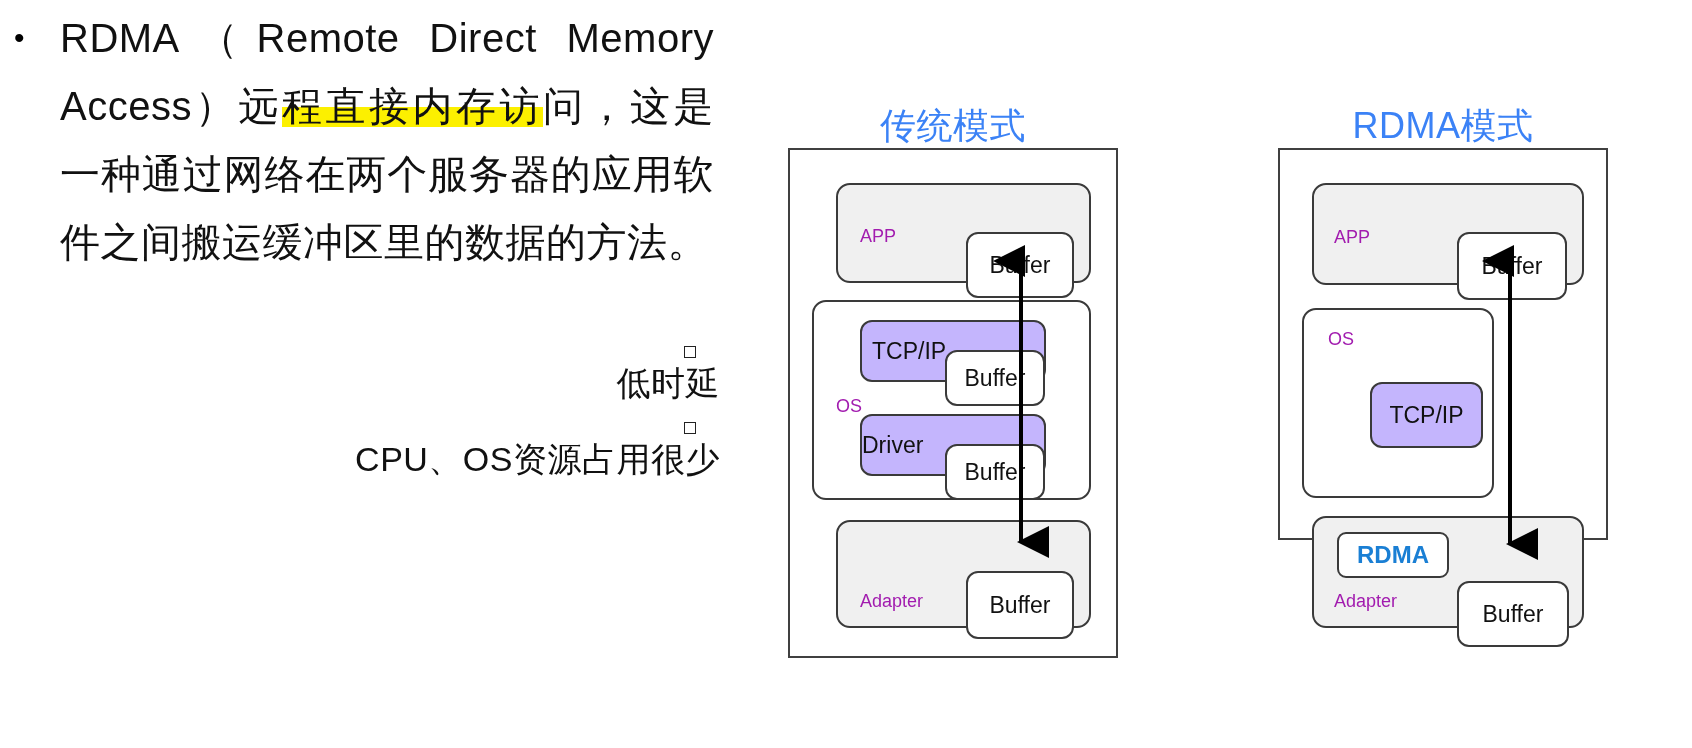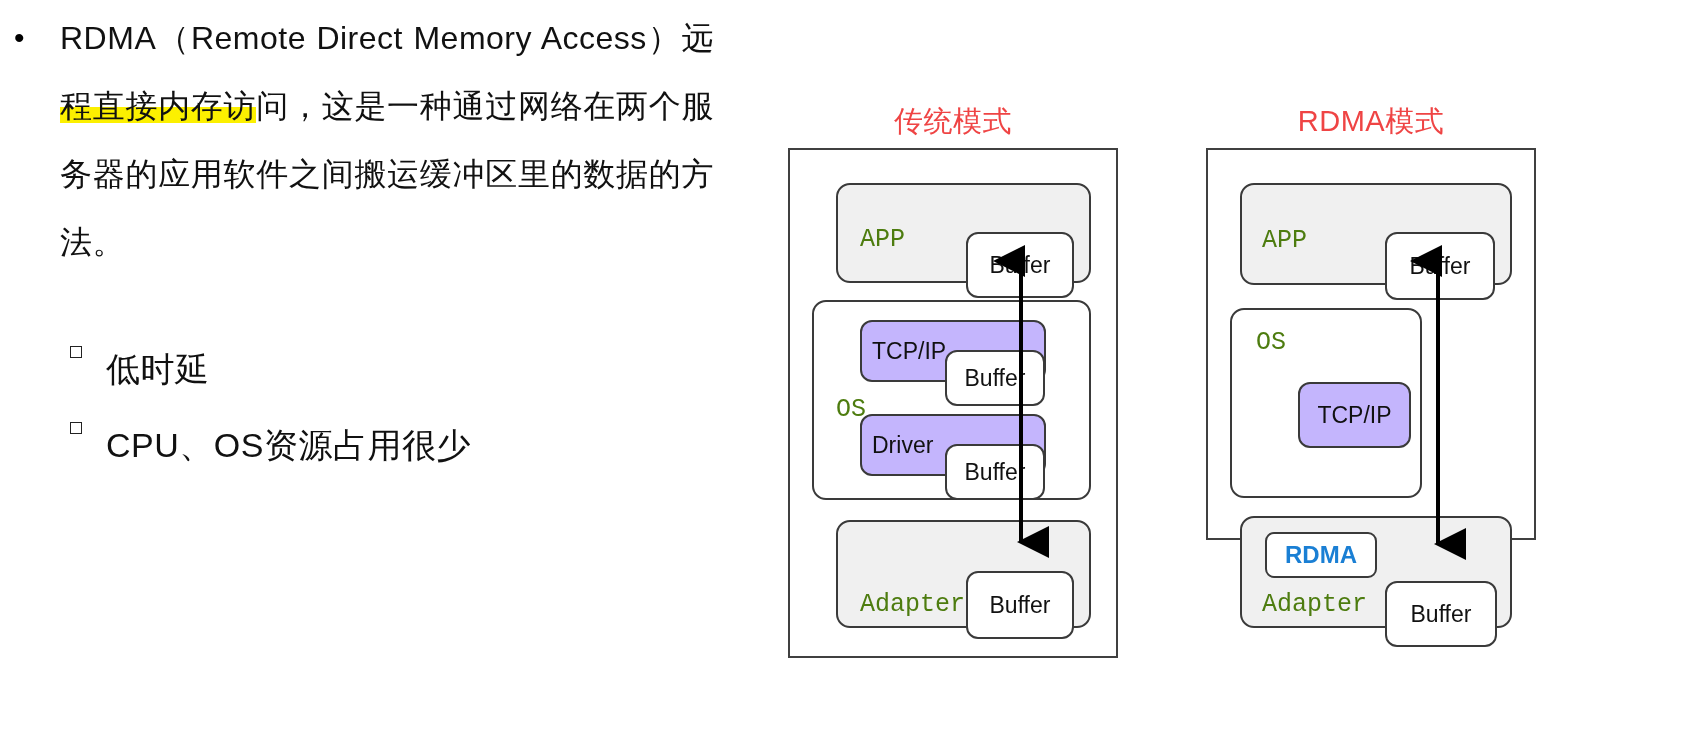--- a/index.html
+++ b/index.html
@@ -39,21 +39,21 @@
   .main-bullet .dot {
     flex: 0 0 auto;
     font-size: 30px;
     line-height: 68px;
     width: 46px;
     text-align: left;
     color: #000;
   }
   .main-bullet .body {
     flex: 1 1 auto;
-    font-size: 32px;
+    font-size: 40px;
     line-height: 68px;
     letter-spacing: 0.5px;
     color: #111;
     text-align: justify;
     text-justify: inter-character;
   }
   .hl {
     background: #fcf000;
     box-shadow: 0 0 0 0 transparent;
     background-image: linear-gradient(to bottom, rgba(252,240,0,0) 0%, rgba(252,240,0,0) 52%, #fcf000 52%, #fcf000 97%, rgba(252,240,0,0) 97%);
@@ -61,22 +61,23 @@
   }
 
   .sub-list {
     position: absolute;
     left: 70px;
     top: 352px;
     width: 650px;
   }
   .sub-item {
     display: flex;
-    align-items: flex-start;
+    align-items: flex-end;
     height: 76px;
+    flex-direction: column;
   }
   .sub-item .sqr {
     flex: 0 0 auto;
     width: 36px;
     font-size: 14px;
     color: #000;
     line-height: 1;
     position: relative;
     top: -6px;
   }
@@ -97,22 +98,22 @@
   
   .diagram {
     position: absolute;
   }
   .diag-title {
     position: absolute;
     top: -46px;
     left: 0;
     width: 100%;
     text-align: center;
-    font-size: 29px;
-    color: #ef4444;
+    font-size: 36px;
+    color: #3b82f6;
     letter-spacing: 0.5px;
     white-space: nowrap;
   }
   .outer-frame {
     position: absolute;
     left: 0;
     top: 0;
     width: 100%;
     height: 100%;
     border: 2.2px solid #404040;
@@ -124,25 +125,24 @@
     position: absolute;
     box-sizing: border-box;
     border: 2.2px solid #3a3a3a;
     border-radius: 14px;
   }
   .layer.grey { background: #f0f0f0; }
   .layer.white { background: #ffffff; }
 
   .layer-label {
     position: absolute;
-    font-size: 25px;
-    color: #4d7c0f;
+    font-size: 18px;
+    color: #a21caf;
     white-space: nowrap;
     line-height: 1;
-    font-family: Liberation Mono, monospace;
   }
 
   .chip {
     position: absolute;
     box-sizing: border-box;
     border: 2.2px solid #3a3a3a;
     border-radius: 12px;
     display: flex;
     align-items: center;
     justify-content: center;
@@ -202,21 +202,21 @@
     </div>
 
     <div class="layer white" style="left:24px; top:152px; width:279px; height:200px;">
       <div class="layer-label" style="left:22px; top:95px;">OS</div>
 
       <div class="chip grey" style="left:46px; top:18px; width:186px; height:62px; justify-content:flex-start; padding-left:10px;">
         <span>TCP/IP</span>
         <span class="chip white" style="left:83px; top:-3px; width:100px; height:56px;">Buffer</span>
       </div>
 
-      <div class="chip grey" style="left:46px; top:112px; width:186px; height:62px; justify-content:flex-start; padding-left:10px;">
+      <div class="chip grey" style="left:46px; top:112px; width:186px; height:62px; justify-content:flex-start; ">
         <span>Driver</span>
         <span class="chip white" style="left:83px; top:-3px; width:100px; height:56px;">Buffer</span>
       </div>
     </div>
 
     <div class="layer grey" style="left:48px; top:372px; width:255px; height:108px;">
       <div class="layer-label" style="left:22px; top:70px;">Adapter</div>
       <div class="chip white" style="left:128px; top:18px; width:108px; height:68px;">Buffer</div>
     </div>
 
@@ -226,21 +226,21 @@
           <path d="M1,9 L5,1 L9,9 Z" fill="#000"></path>
         </marker>
         <marker id="arrDn1" markerWidth="10" markerHeight="10" refX="5" refY="8" orient="auto" markerUnits="strokeWidth">
           <path d="M1,1 L9,1 L5,9 Z" fill="#000"></path>
         </marker>
       </defs>
       <line x1="233" y1="113" x2="233" y2="394" stroke="#000" stroke-width="4" marker-start="url(#arrUp1)" marker-end="url(#arrDn1)"></line>
     </svg>
   </div>
 
-  <div class="diagram" style="left:1206px; top:148px; width:330px; height:392px;">
+  <div class="diagram" style="left:1278px; top:148px; width:330px; height:392px;">
 
     <div class="diag-title">RDMA模式</div>
 
     <div class="outer-frame"></div>
 
     <div class="layer grey" style="left:34px; top:35px; width:272px; height:102px;">
       <div class="layer-label" style="left:20px; top:43px;">APP</div>
       <div class="chip white" style="left:143px; top:16px; width:110px; height:68px;">Buffer</div>
     </div>
 

